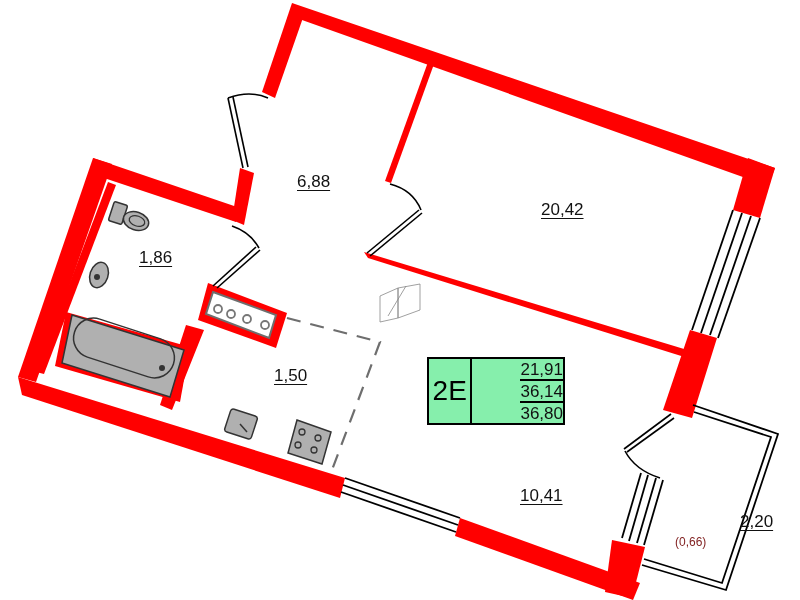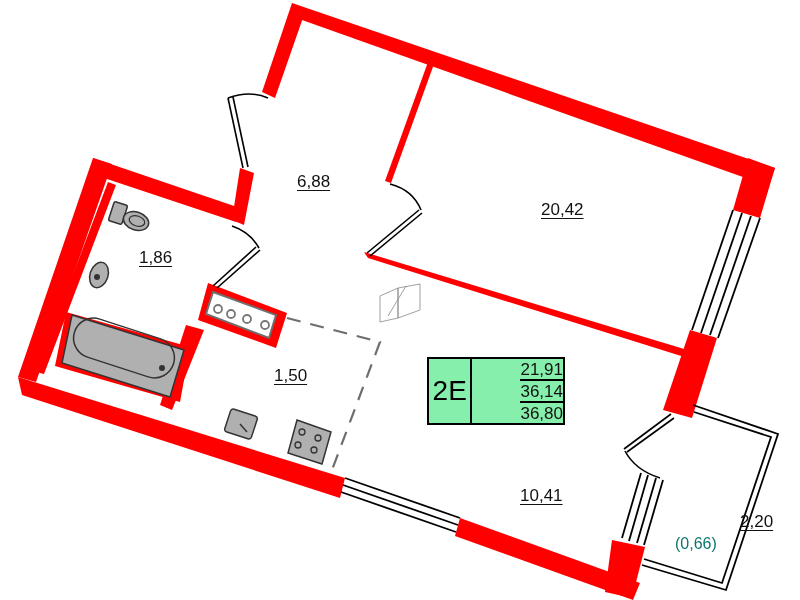--- a/index.html
+++ b/index.html
@@ -4,21 +4,21 @@
 <style>
   html, body { margin:0; padding:0; background:#ffffff; }
   body { width:800px; height:600px; position:relative; overflow:hidden; font-family:"Liberation Sans", sans-serif; }
   svg { position:absolute; left:0; top:0; }
   .wall { fill:#ff0000; stroke:none; }
   .win { stroke:#000; stroke-width:1.8; fill:none; }
   .door { stroke:#000; stroke-width:1.6; fill:none; }
   .dash { stroke:#6e6e6e; stroke-width:2.2; fill:none; stroke-dasharray:14 10; }
   .fixture { fill:#b0b0b0; stroke:#333; stroke-width:1.5; }
   .room-label { position:absolute; font-size:17px; color:#111; text-decoration:underline; text-underline-offset:3px; white-space:nowrap; }
-  .balcony-sub { position:absolute; font-size:16px; color:#0f766e; white-space:nowrap; }
+  .balcony-sub { position:absolute; font-size:12px; color:#7f1d1d; white-space:nowrap; }
   .info-box { position:absolute; left:427px; top:357px; width:138px; height:68px; border:2px solid #000; box-sizing:border-box; display:flex; background:#86efac; }
   .info-type { width:52px; border-right:2px solid #000; display:flex; align-items:center; justify-content:center; font-size:28px; color:#000; }
   .info-areas { flex:1; display:flex; flex-direction:column;padding-left:48px; }
   .info-area { flex:1; display:flex; align-items:center; justify-content:center; font-size:17px; color:#111; border-bottom:2px solid #000; line-height:1; }
   .info-area:last-child { border-bottom:none; }
 </style>
 </head>
 <body>
 
 <svg width="800" height="600" viewBox="0 0 800 600">

